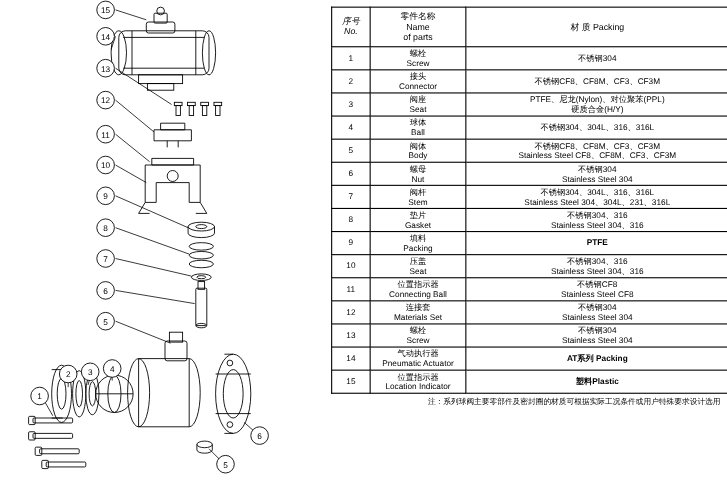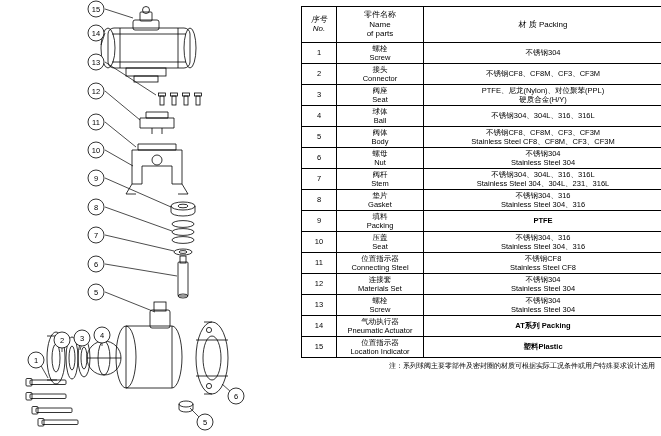--- a/index.html
+++ b/index.html
@@ -324,21 +324,21 @@
           </td>
           <td>
             <span class="cn">不锈钢304、316</span>
             <span class="en">Stainless Steel 304、316</span>
           </td>
         </tr>
         <tr>
           <td>11</td>
           <td>
             <span class="cn">位置指示器</span>
-            <span class="en">Connecting Steel</span>
+            <span class="en">Connecting Ball</span>
           </td>
           <td>
             <span class="cn">不锈钢CF8</span>
             <span class="en">Stainless Steel CF8</span>
           </td>
         </tr>
         <tr>
           <td>12</td>
           <td>
             <span class="cn">连接套</span>

